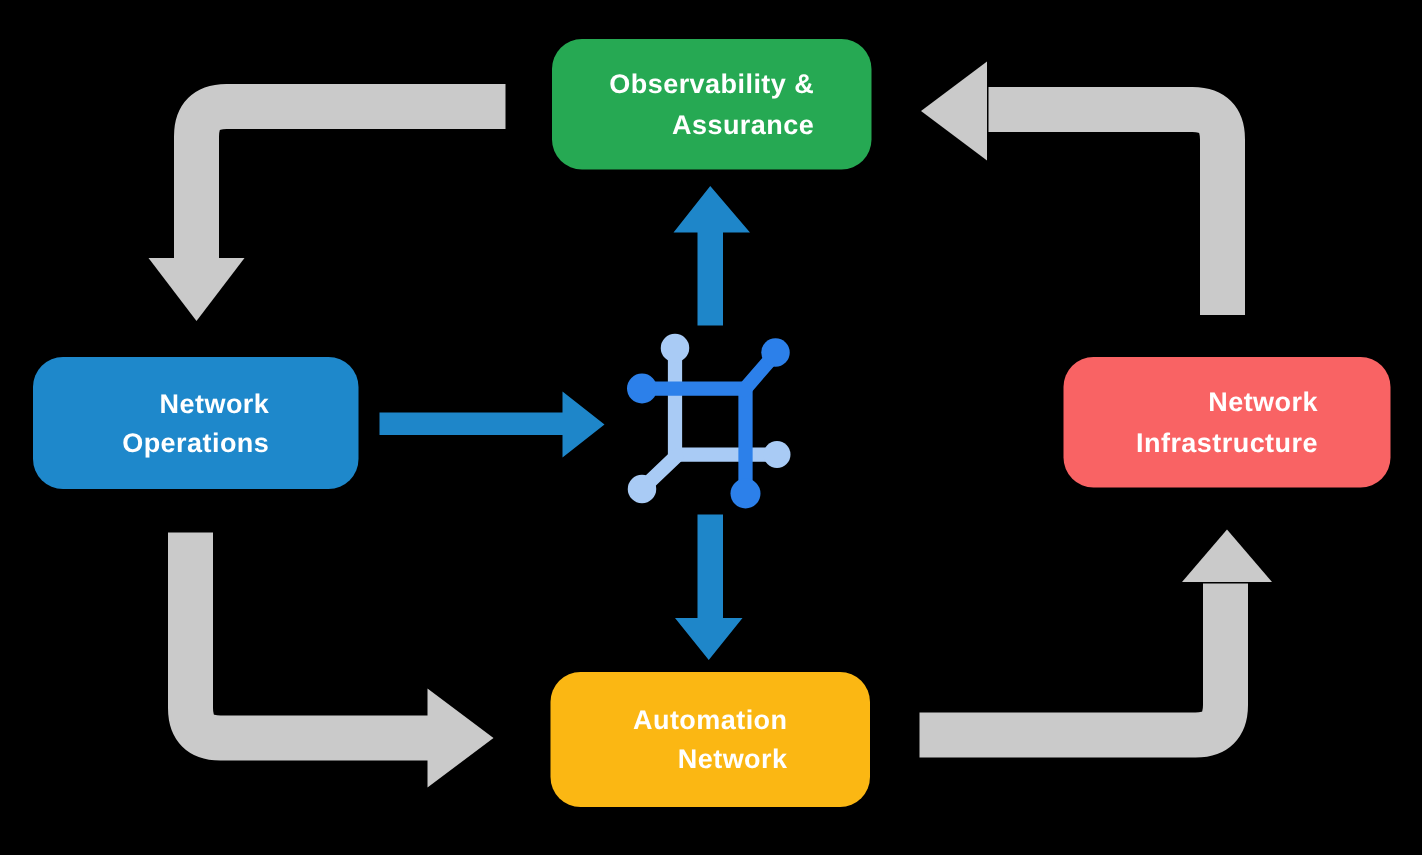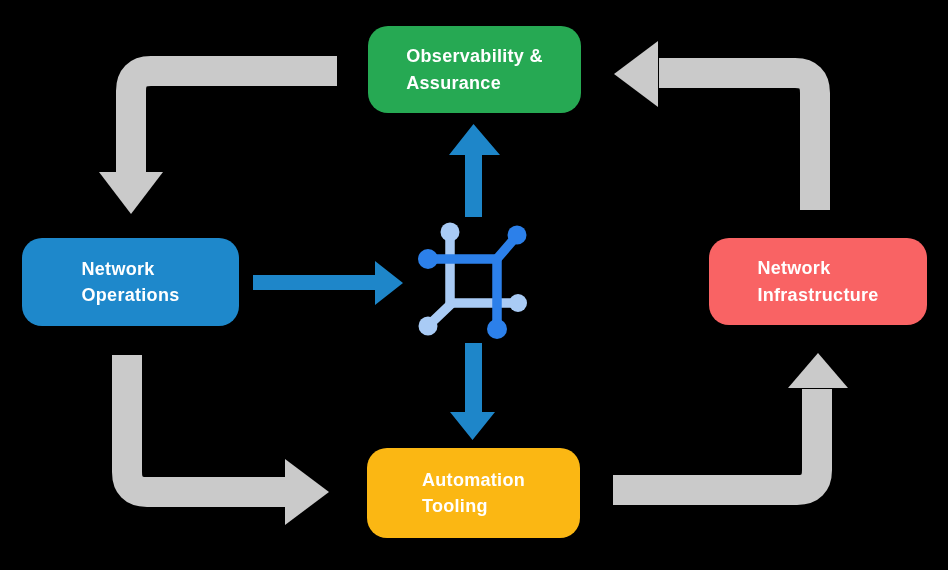--- a/index.html
+++ b/index.html
@@ -22,21 +22,21 @@
     width: 948px;
     height: 570px;
     display: block;
   }
   .box {
     position: absolute;
     border-radius: 20px;
     display: flex;
     align-items: center;
     justify-content: center;
-    text-align: left;
+    text-align: right;
     color: #ffffff;
     font-size: 18px;
     font-weight: 700;
     letter-spacing: 0.3px;
     line-height: 1.45;
     white-space: pre-line;
   }
   .box-observability { left: 368px; top: 26px;  width: 213px; height: 87px; }
   .box-operations    { left: 22px;  top: 238px; width: 217px; height: 88px; }
   .box-infrastructure{ left: 709px; top: 238px; width: 218px; height: 87px; }
@@ -103,16 +103,16 @@
 Operations</span>
   </div>
 
   <div class="box box-infrastructure" style="background: rgb(249, 99, 100);">
     <span>Network
 Infrastructure</span>
   </div>
 
   <div class="box box-automation" style="background: rgb(251, 183, 19);">
     <span>Automation
-Tooling</span>
+Network</span>
   </div>
 
 </div>
 
 </body></html>

